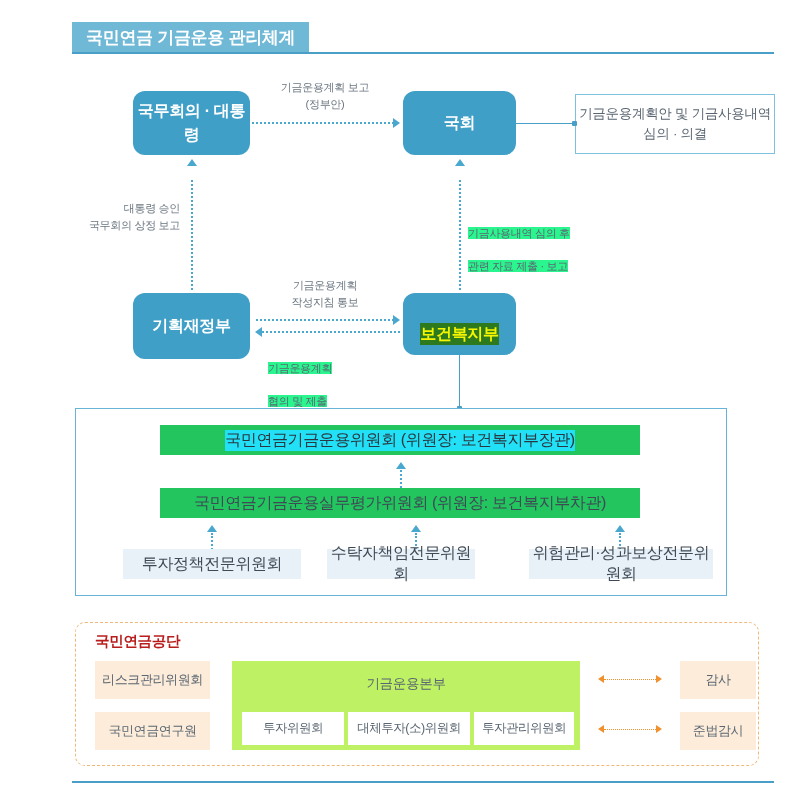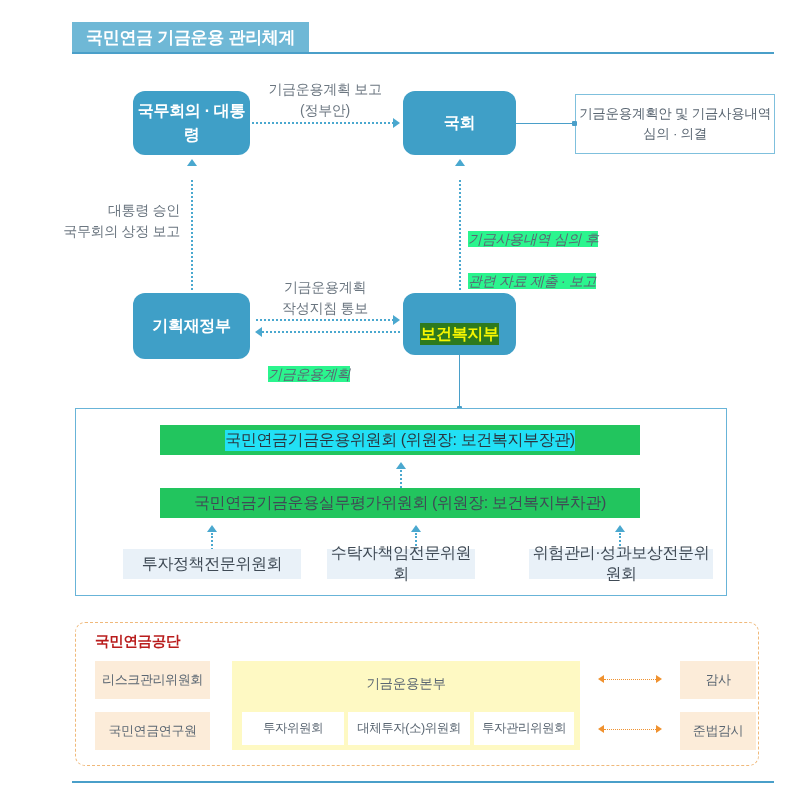--- a/index.html
+++ b/index.html
@@ -49,26 +49,26 @@
     background:#ffffff;
     border:1px solid #7fc0dd;
     display:flex;align-items:center;justify-content:center;
     text-align:center;font-size:13.5px;line-height:1.5;
     color:#5a6672;letter-spacing:-0.3px;
   }
 
   
   .flow-label{
     position:absolute;
-    font-size:14px;line-height:1.5;
+    font-size:11px;line-height:1.5;
     color:#6b7680;text-align:center;letter-spacing:-0.3px;
     white-space:pre-line;
   }
   .flow-label.right-align{text-align:right;}
-  .hl-green{background:#2bf58e;color:#5a6672;font-style:italic;}
+  .hl-green{background:#2bf58e;color:#5a6672;}
   .hl-dkgreen{background:#2d7a1e;color:#f5f500;margin-top:20px;}
   .hl-cyan{background:#22e0f5;color:#2a3640;}
 
   
   .dotline-h{
     position:absolute;height:0;
     border-top:2px dotted #4aa8cf;
   }
   .dotline-v{
     position:absolute;width:0;
@@ -118,21 +118,21 @@
   .nps-title{
     position:absolute;left:95px;top:632px;
     font-size:14.5px;font-weight:bold;color:#b91c1c;letter-spacing:-0.3px;
   }
   .peach{
     position:absolute;background:#fcecd9;
     display:flex;align-items:center;justify-content:center;
     font-size:13px;color:#5a6672;letter-spacing:-0.4px;text-align:center;
   }
   .peach-pale{
-    position:absolute;background:#fef9c3;
+    position:absolute;background:#bef264;
   }
   .white-sub{
     position:absolute;background:#ffffff;
     display:flex;align-items:center;justify-content:center;
     font-size:12.5px;color:#5a6672;letter-spacing:-0.5px;text-align:center;
   }
   .hq-label{
     position:absolute;font-size:13.5px;color:#5a6672;
     letter-spacing:-0.3px;text-align:center;width:100%;
   }

